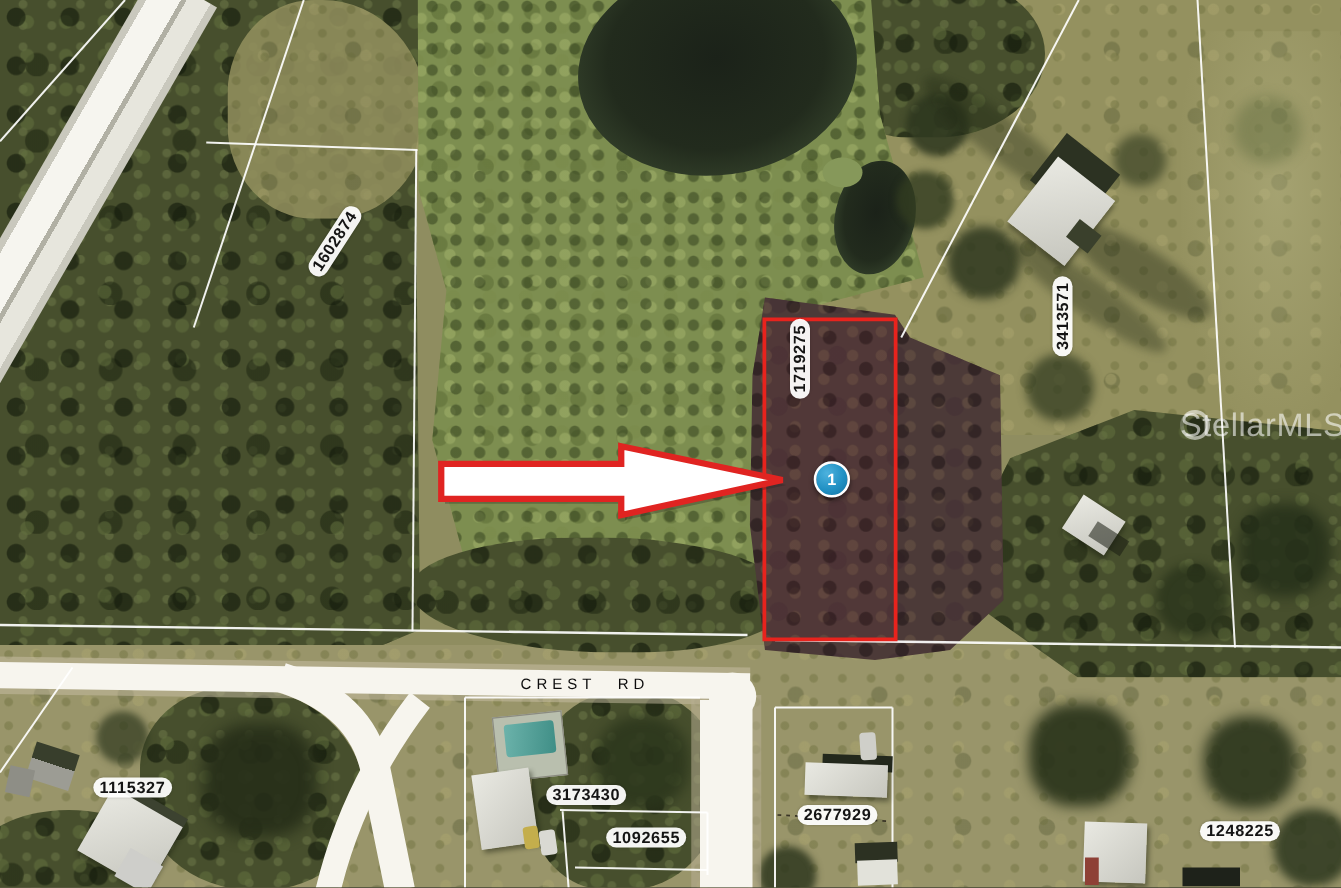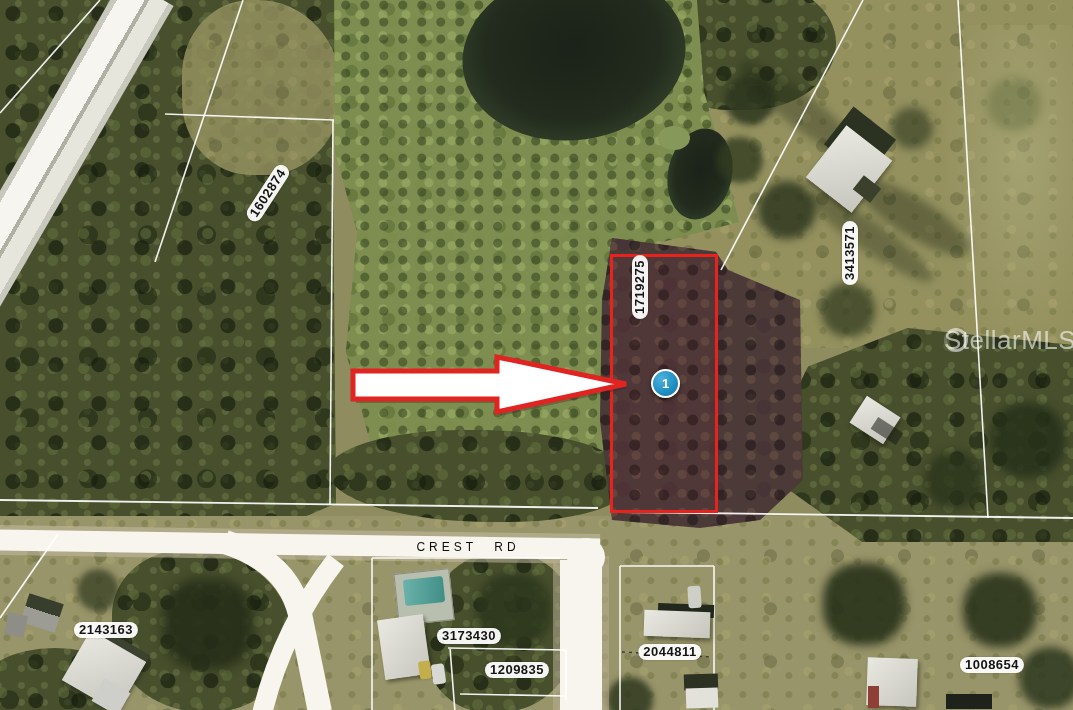--- a/index.html
+++ b/index.html
@@ -216,25 +216,25 @@
   <div class="bld b7b"></div>
   <div class="bld roof-light b8m"></div>
   <div class="bld b8r"></div>
   <div class="bld b9"></div>
 
   <div class="parcel-red"></div>
 
   <div class="pill lp1">1602874</div>
   <div class="pill lp2">1719275</div>
   <div class="pill lp3">3413571</div>
-  <div class="pill lp4">2143163</div>
+  <div class="pill lp4">1115327</div>
   <div class="pill lp5">3173430</div>
-  <div class="pill lp6">1209835</div>
-  <div class="pill lp7">2044811</div>
-  <div class="pill lp8">1008654</div>
+  <div class="pill lp6">1092655</div>
+  <div class="pill lp7">2677929</div>
+  <div class="pill lp8">1248225</div>
   <div class="roadlabel">CREST RD</div>
 
   <svg class="arrow" width="1073" height="710" viewBox="0 0 1073 710">
     <g transform="translate(3,4)" opacity=".3">
       <polygon points="353,371 497,371 497,357 626,384 497,412 497,399 353,399" fill="#222"></polygon>
     </g>
     <polygon points="353,371 497,371 497,357 626,384 497,412 497,399 353,399" fill="#ffffff" stroke="#e02421" stroke-width="5" stroke-linejoin="miter"></polygon>
   </svg>
 
   <div class="marker">

